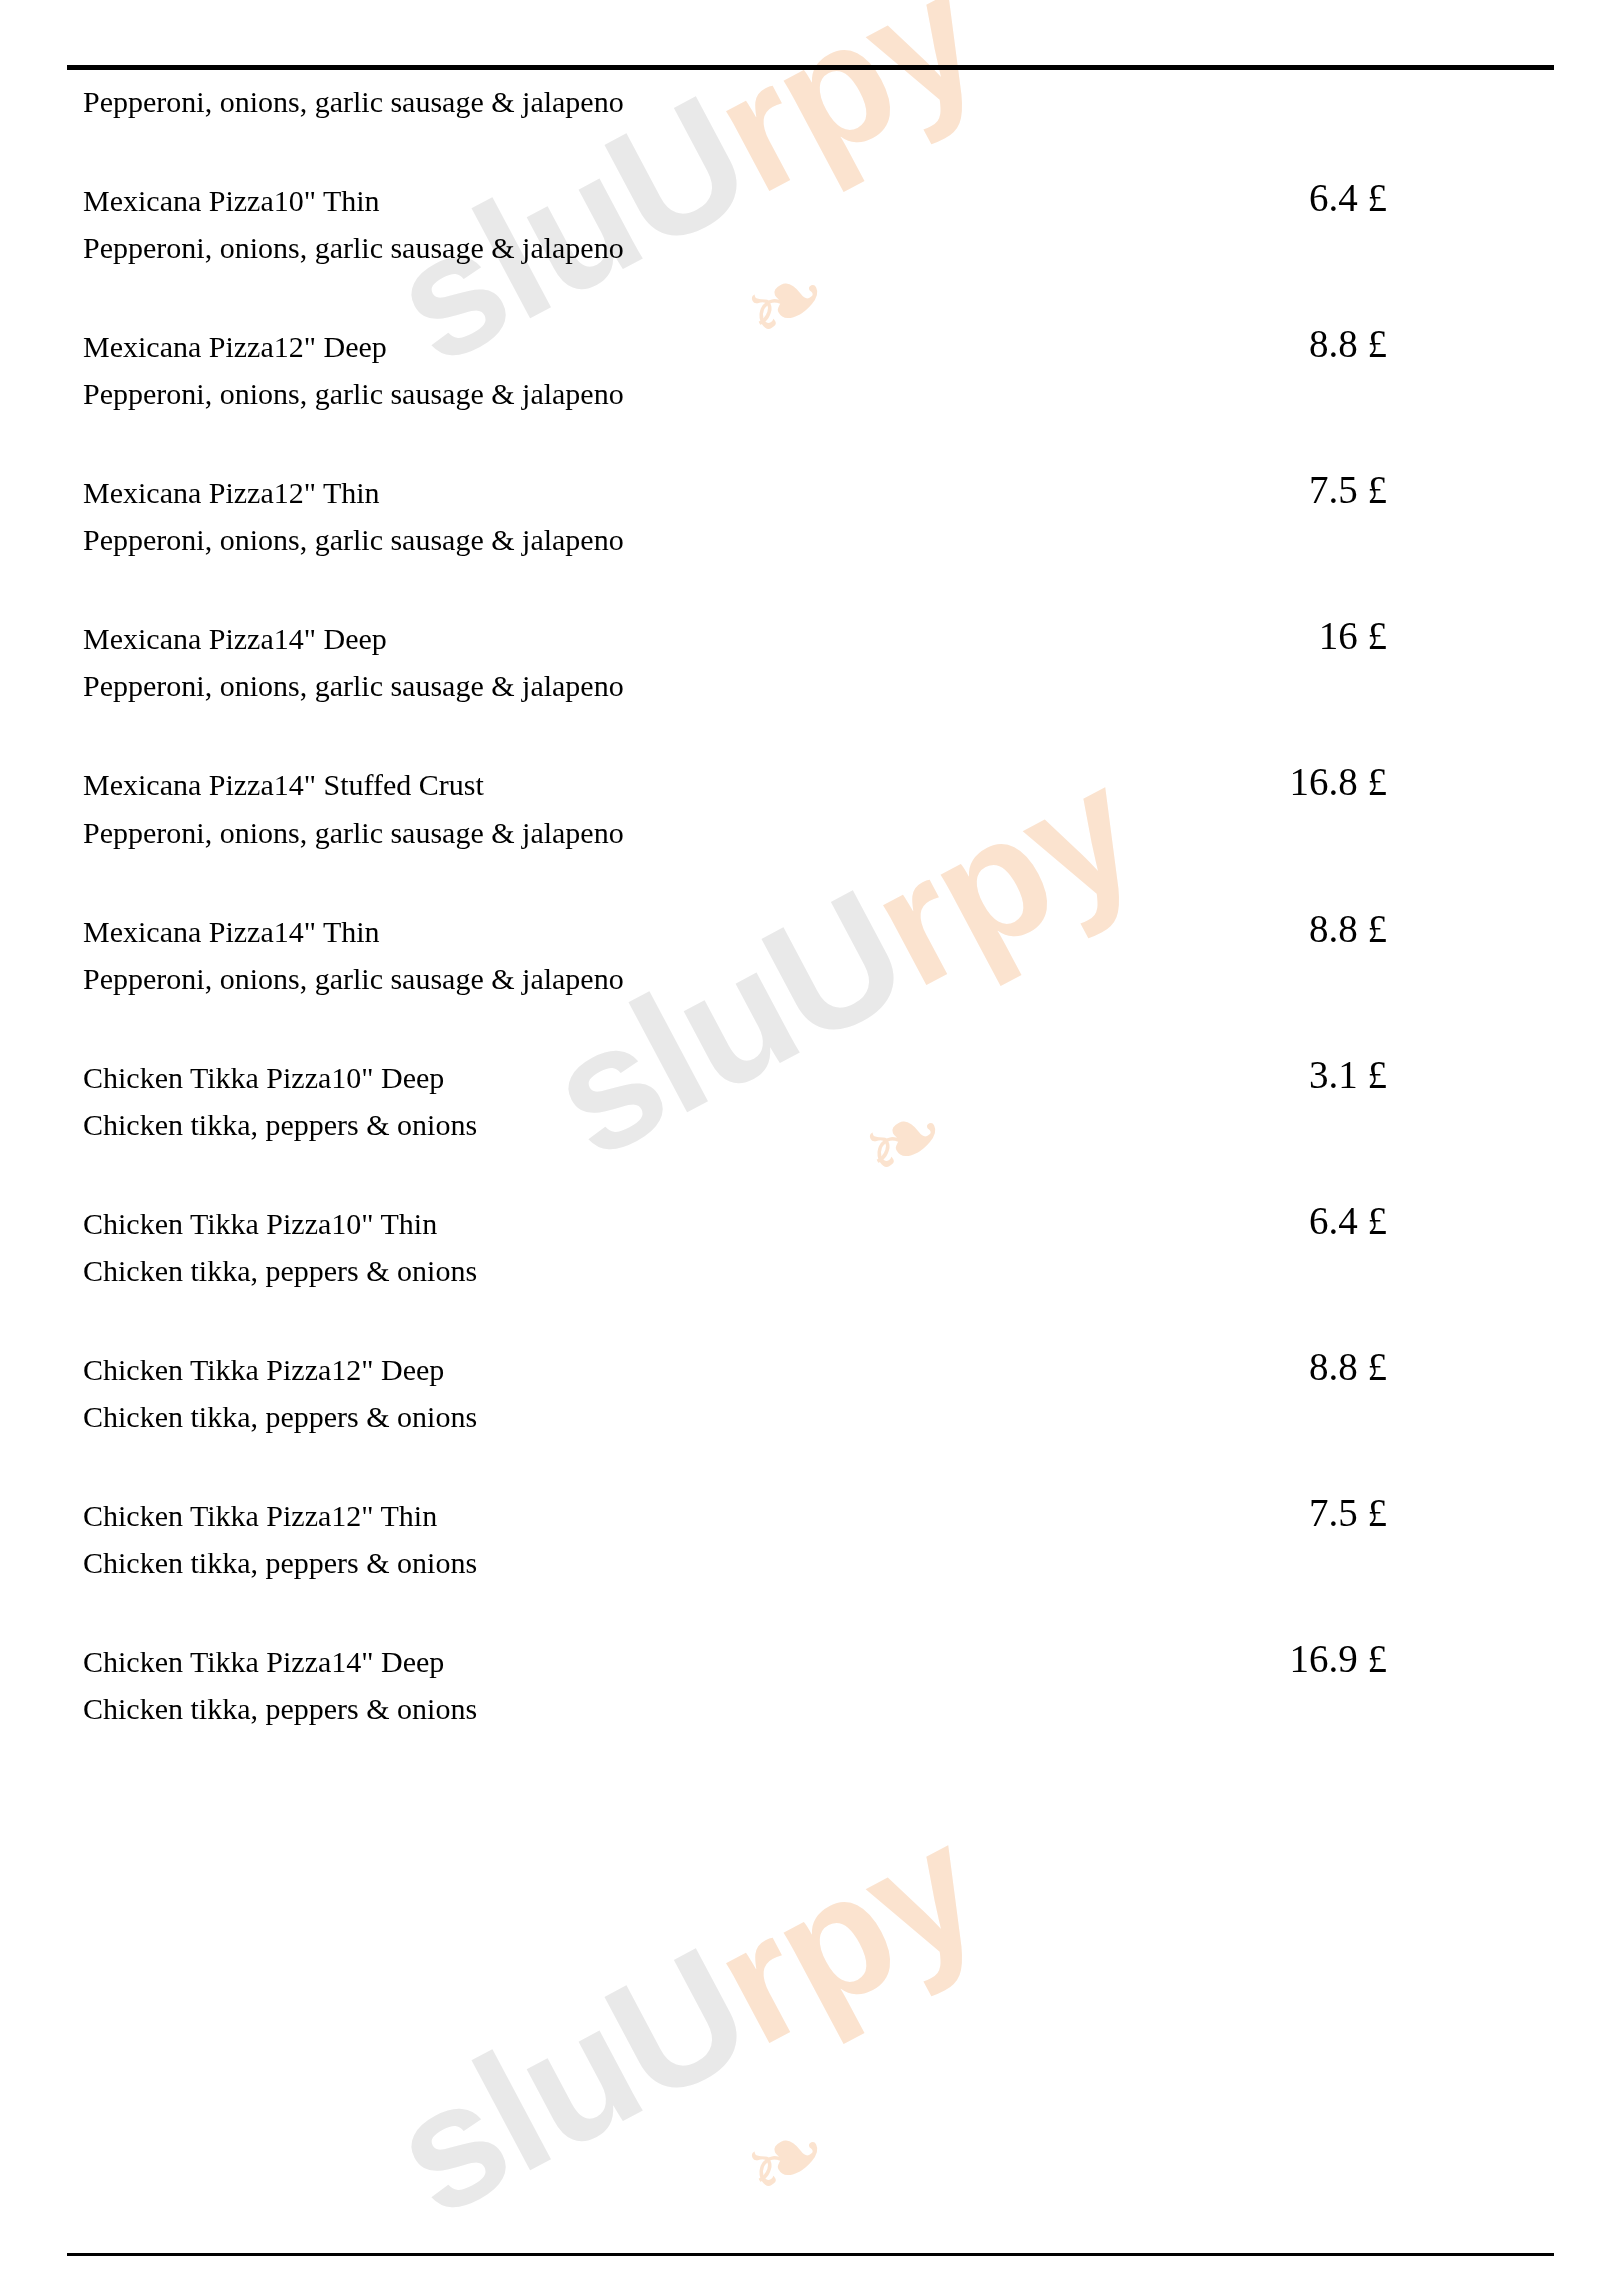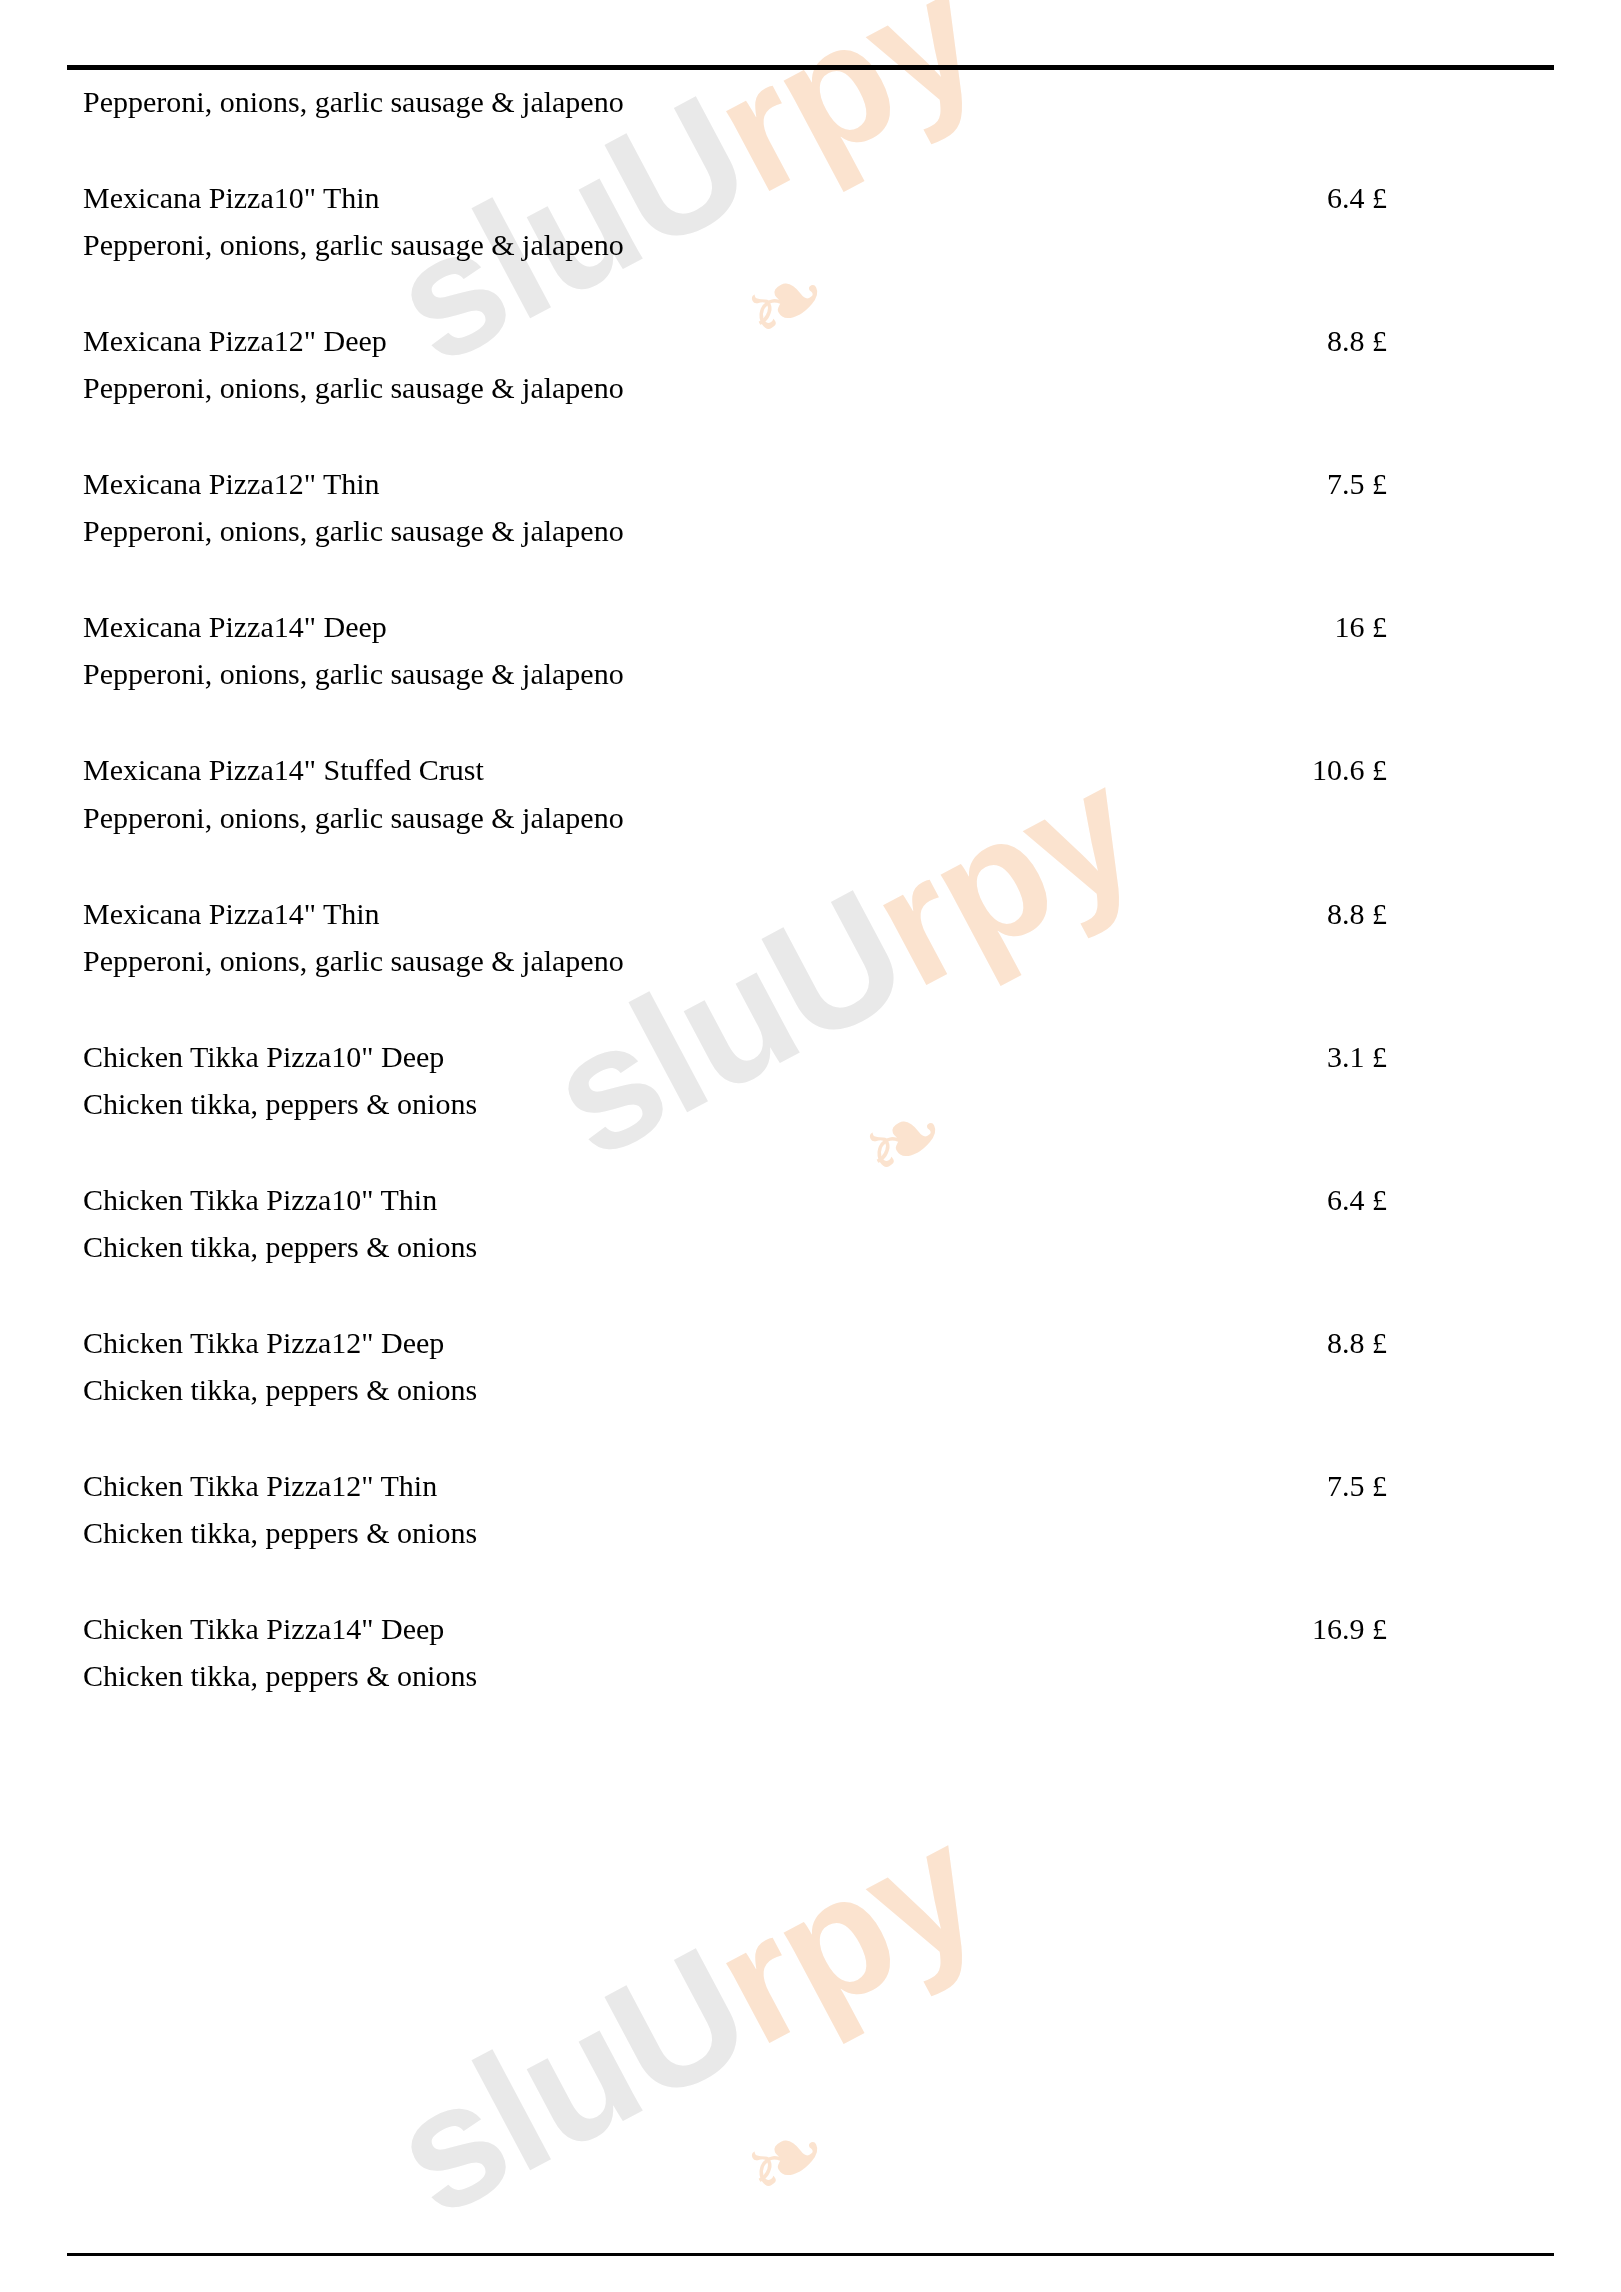--- a/index.html
+++ b/index.html
@@ -101,21 +101,21 @@
     align-items: baseline;
     justify-content: space-between;
   }
   .item-name {
     font-size: 30px;
     line-height: 51px;
     flex: 1 1 auto;
     padding-right: 39px;
   }
   .item-price {
-    font-size: 30px;
+    font-size: 39px;
     line-height: 51px;
     flex: 0 0 auto;
     text-align: right;
     white-space: nowrap;
   }
   .item-desc {
     font-size: 30px;
     line-height: 51px;
     margin-top: -3.9px;
   }
@@ -169,21 +169,21 @@
       <div class="item">
         <div class="item-row">
           <div class="item-name">Mexicana Pizza14" Deep</div>
           <div class="item-price">16 £</div>
         </div>
         <div class="item-desc">Pepperoni, onions, garlic sausage &amp; jalapeno</div>
       </div>
       <div class="item">
         <div class="item-row">
           <div class="item-name">Mexicana Pizza14" Stuffed Crust</div>
-          <div class="item-price">10.6 £</div>
+          <div class="item-price">16.8 £</div>
         </div>
         <div class="item-desc">Pepperoni, onions, garlic sausage &amp; jalapeno</div>
       </div>
       <div class="item">
         <div class="item-row">
           <div class="item-name">Mexicana Pizza14" Thin</div>
           <div class="item-price">8.8 £</div>
         </div>
         <div class="item-desc">Pepperoni, onions, garlic sausage &amp; jalapeno</div>
       </div>

